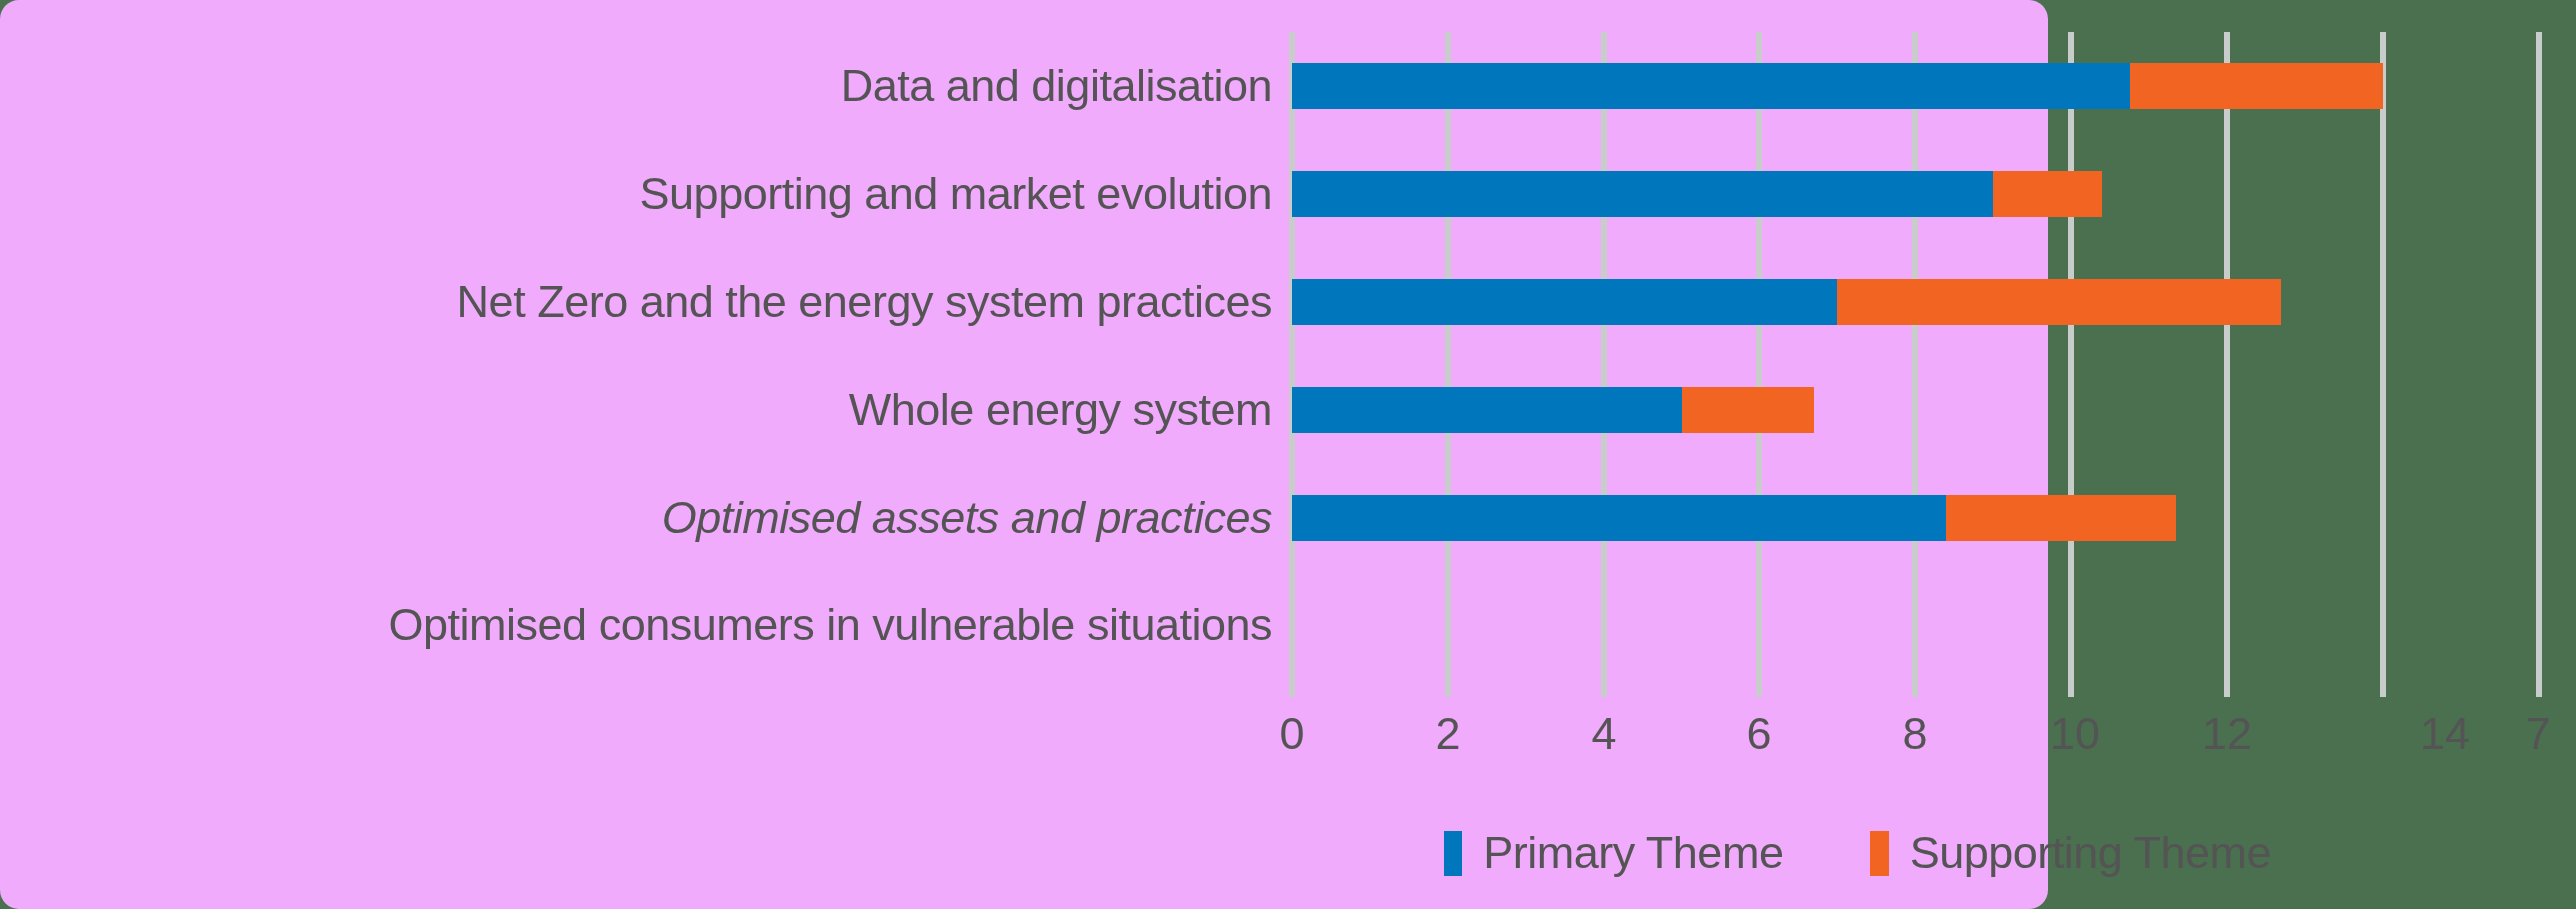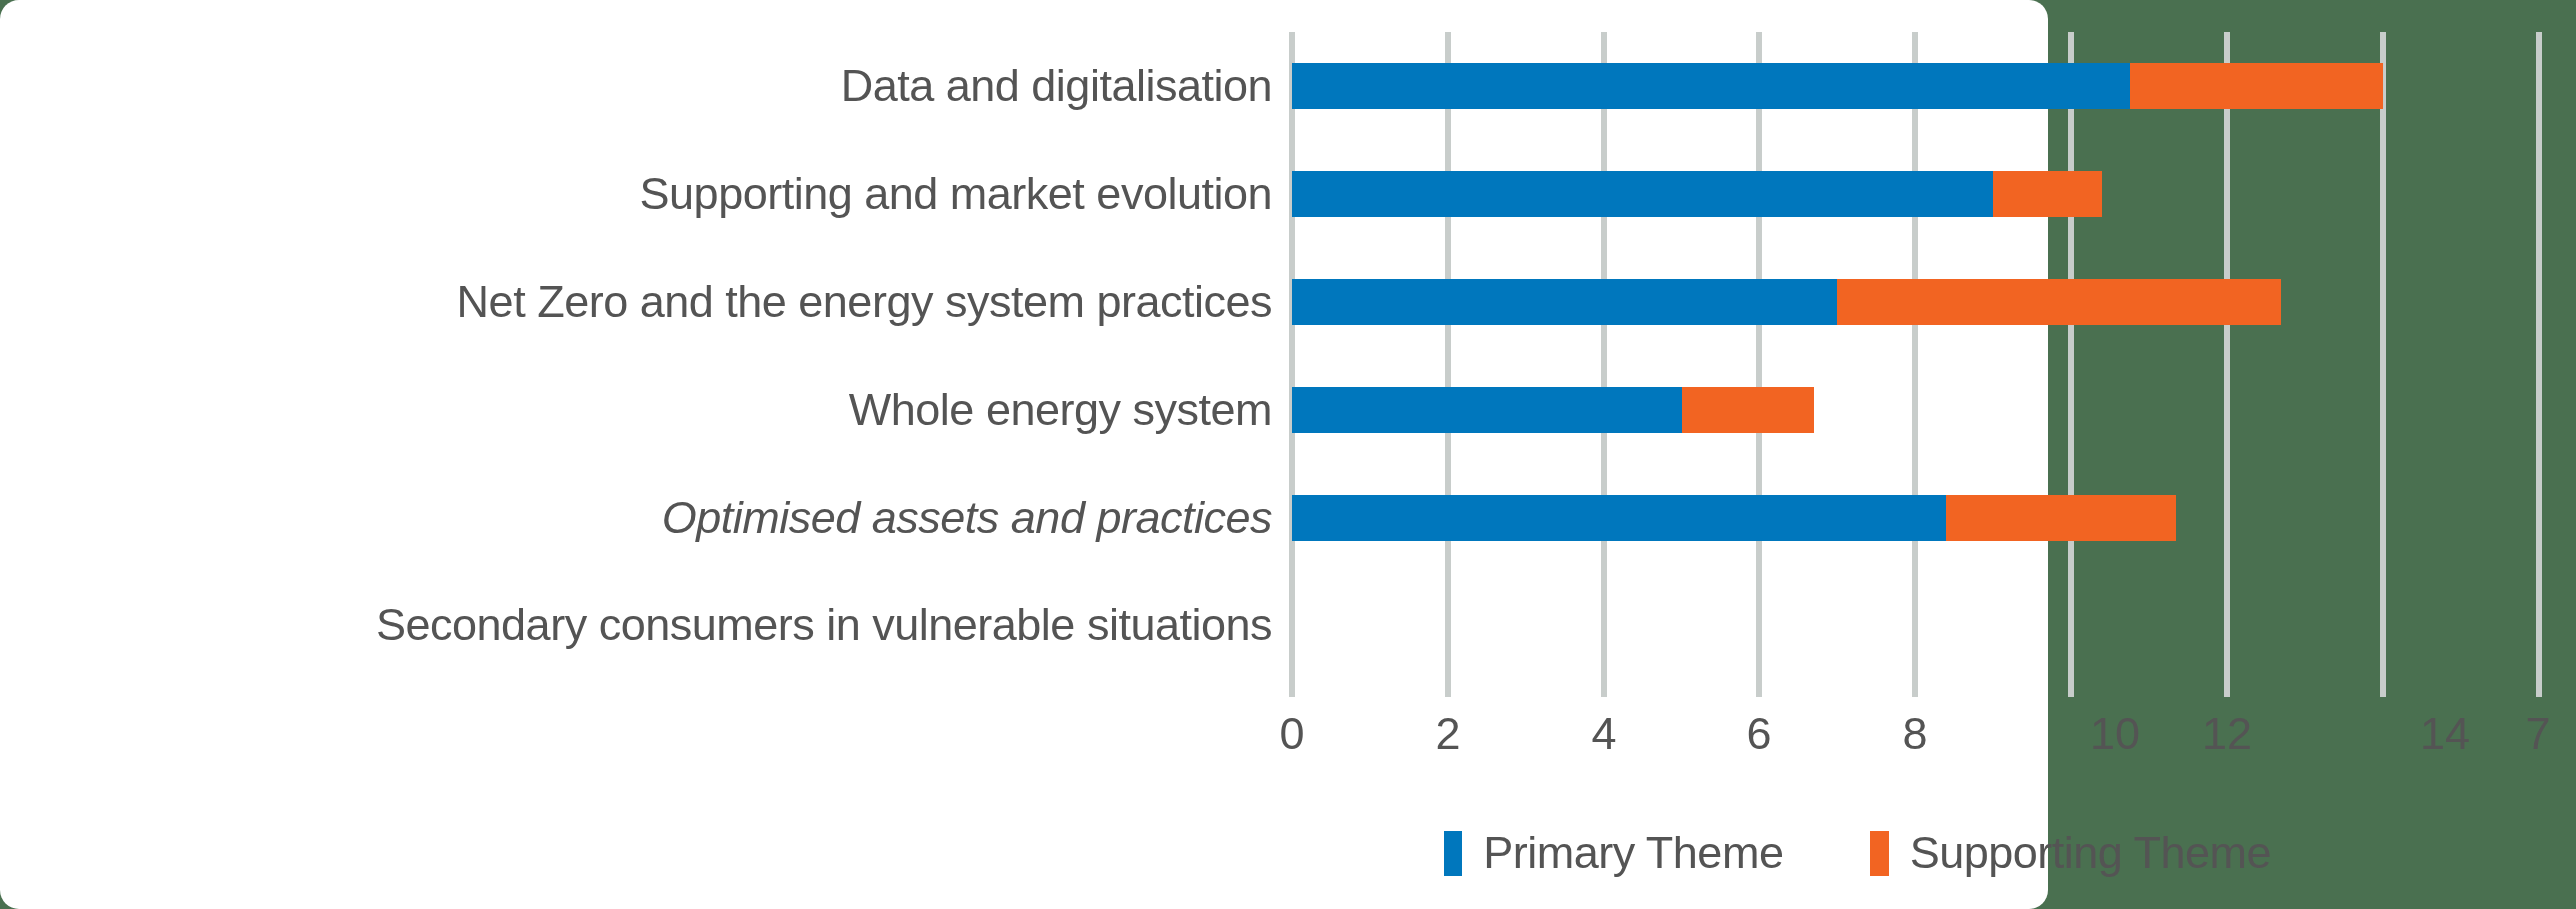--- a/index.html
+++ b/index.html
@@ -11,21 +11,21 @@
     width: 2576px;
     height: 909px;
     font-family: "Liberation Sans", sans-serif;
     overflow: hidden;
   }
 
   #chart-root {
     position: relative;
     width: 2048px;
     height: 909px;
-    background: #ffffff;
+    background: #f0abfc;
     border-radius: 19px;
   }
 
   
   #category-axis {
     position: absolute;
     left: 0px;
     top: 32px;
     width: 1281px;
     height: 539px;
@@ -145,21 +145,21 @@
     <div class="cat-row" style="top:216px;">
       <span class="cat-label">Net Zero and the energy system practices</span>
     </div>
     <div class="cat-row" style="top:324px;">
       <span class="cat-label">Whole energy system</span>
     </div>
     <div class="cat-row" style="top:432px;font-style:italic;">
       <span class="cat-label">Optimised assets and practices</span>
     </div>
     <div class="cat-row" style="top:539px;">
-      <span class="cat-label">Secondary consumers in vulnerable situations</span>
+      <span class="cat-label">Optimised consumers in vulnerable situations</span>
     </div>
   </div>
 
   <div id="plot-area">
     <div class="gridline" style="left:0px;"></div>
     <div class="gridline" style="left: 156px;"></div>
     <div class="gridline" style="left: 312px;"></div>
     <div class="gridline" style="left: 467px;"></div>
     <div class="gridline" style="left:623px;"></div>
     <div class="gridline" style="left: 779px;"></div>
@@ -206,21 +206,21 @@
       </div>
     </div>
   </div>
 
   <div id="x-axis-labels">
     <span class="xtick" style="left:2.9px;">0</span>
     <span class="xtick" style="left: 159px;">2</span>
     <span class="xtick" style="left: 315px;">4</span>
     <span class="xtick" style="left: 470px;">6</span>
     <span class="xtick" style="left:626px;">8</span>
-    <span class="xtick" style="left: 826px;">10</span>
+    <span class="xtick" style="left: 786px;">10</span>
     <span class="xtick" style="left: 938px;">12</span>
     <span class="xtick" style="left: 1156px;">14</span>
     <span class="xtick" style="left:1249px;">7</span>
   </div>
 
   <div id="legend">
     <div class="legend-item">
       <span class="legend-swatch primary"></span>
       <span class="legend-text">Primary Theme</span>
     </div>

